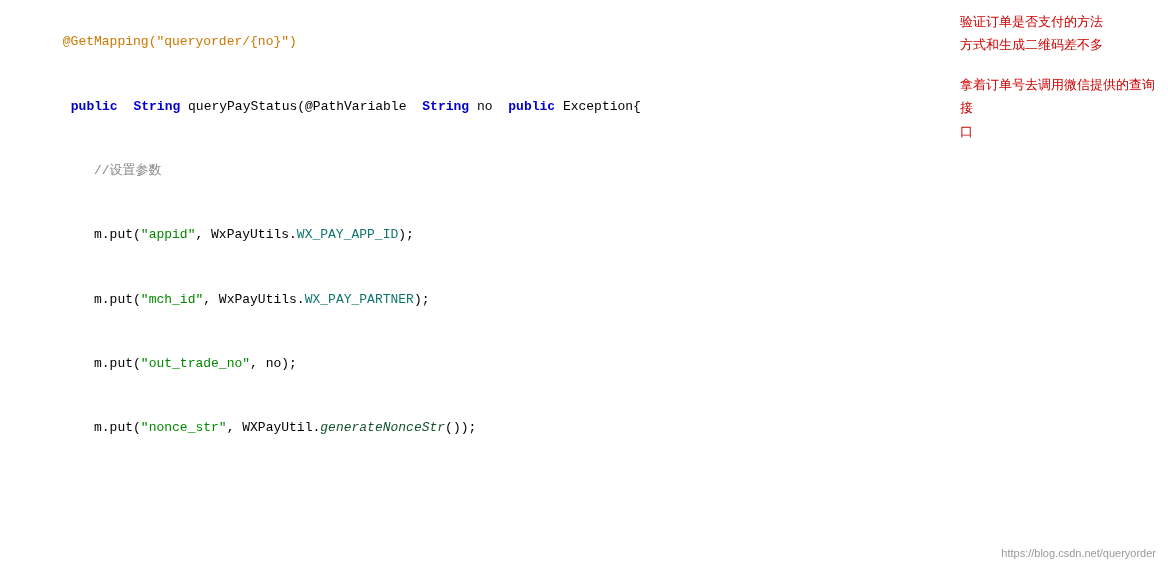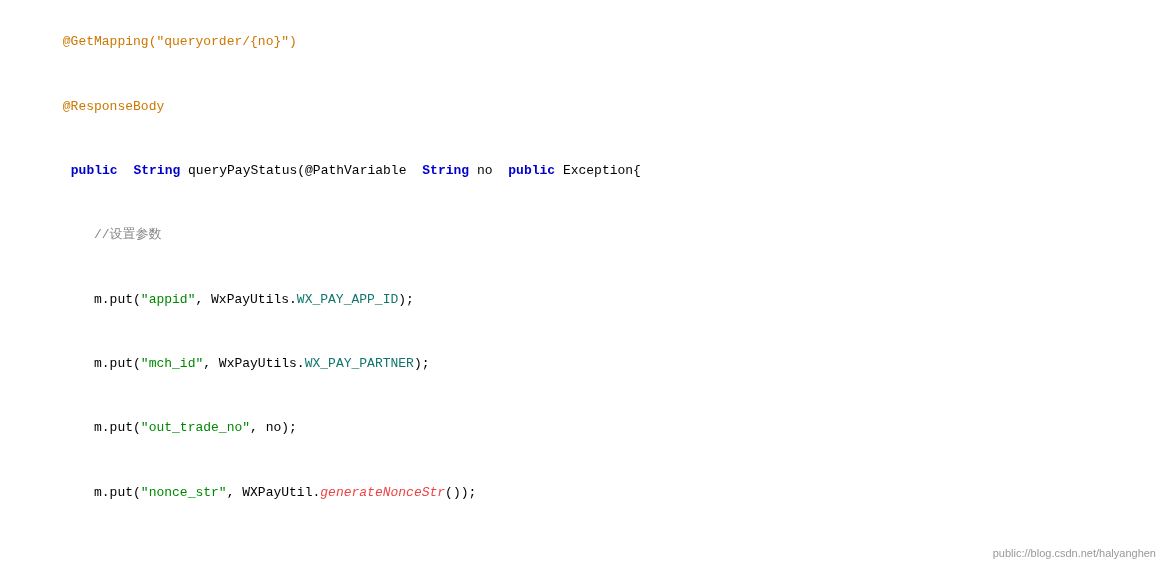--- a/index.html
+++ b/index.html
@@ -35,21 +35,21 @@
     }
     .code-line {
       line-height: 1.65;
       white-space: pre;
       display: block;
     }
     .kw { color: #0000cc; font-weight: bold; padding-left: 8px; }
     .annotation { color: #cc7700; }
     .string { color: #008800; }
     .comment { color: #888888; margin-top: 40px; }
-    .method { color: #ef4444; font-style: italic; text-align: right; }
+    .method { color: #14532d; font-style: italic; text-align: right; }
     .type { color: #0000cc; }
     .normal { color: #000000; }
     .field { color: #0f766e; }
     .bottom-link {
       position: absolute;
       bottom: 6px;
       right: 12px;
       font-family: Arial, sans-serif;
       font-size: 11px;
       color: #999999;
@@ -58,23 +58,20 @@
 </head>
 <body>
 
 <div class="main-container">
   <div class="code-area">
 
     <span class="code-line">
       <span class="annotation">@GetMapping("queryorder/{no}")</span>
     </span>
 
-    <span class="code-line">
-      <span class="annotation">@ResponseBody</span>
-    </span>
 
     <span class="code-line">
       <span class="kw">public </span><span class="kw">String </span><span class="normal">queryPayStatus(@PathVariable </span><span class="kw">String </span><span class="normal">no </span><span class="kw">public</span><span class="normal"> Exception{</span>
     </span>
 
     <span class="code-line">
       <span class="comment">    //设置参数</span>
     </span>
 
 
@@ -89,15 +86,22 @@
     <span class="code-line">
       <span class="normal">    m.put(<span class="string">"out_trade_no"</span>, no);</span>
     </span>
 
     <span class="code-line">
       <span class="normal">    m.put(<span class="string">"nonce_str"</span>, WXPayUtil.<span class="method">generateNonceStr</span>());</span>
     </span>
 
   </div>
 
+  <div class="sidebar">
+    <div>验证订单是否支付的方法</div>
+    <div>方式和生成二维码差不多</div>
+    <div style="height:16px;"></div>
+    <div>拿着订单号去调用微信提供的查询接</div>
+    <div>口</div>
+  </div>
 </div>
 
-<div class="bottom-link">public://blog.csdn.net/halyanghen</div>
+<div class="bottom-link">https://blog.csdn.net/queryorder</div>
 
 </body></html>

